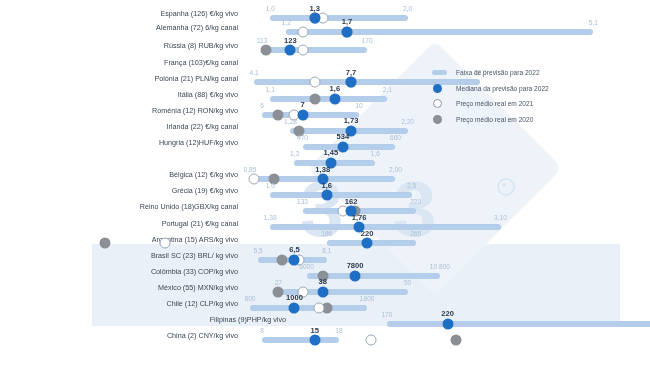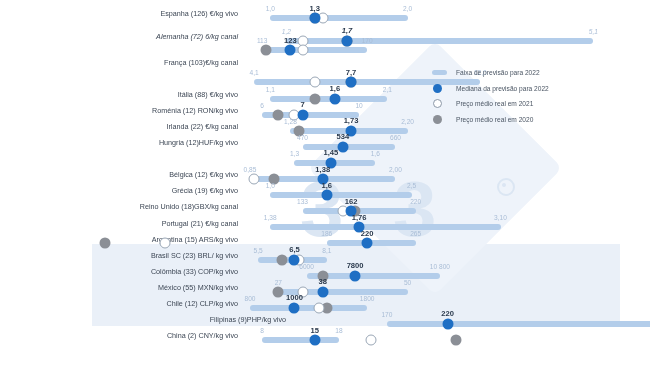--- a/index.html
+++ b/index.html
@@ -92,47 +92,49 @@
         <div class="plot">
           <div class="range-bar" style="left: 24.24px; width: 137.36px;"></div>
           <div class="vlab" style="left: 24.24px;">1,0</div>
           <div class="vlab" style="left: 161.6px;">2,0</div>
           <div class="vlab median" style="left: 68.68px;">1,3</div>
           <div class="pt pt-2020" style="left: 68.68px;"></div>
           <div class="pt pt-2021" style="left: 76.76px;"></div>
           <div class="pt pt-median" style="left: 68.68px;"></div>
         </div>
       </div>
-      <div class="row" style="top: 25px; font-style: italic;">
+      <div class="row" style="top: 16px;">
         <div class="row-label">Alemanha (72) 6/kg canal</div>
         <div class="plot">
           <div class="range-bar" style="left: 40.4px; width: 307.04px;"></div>
           <div class="vlab" style="left: 40.4px;">1,2</div>
           <div class="vlab" style="left: 347.44px;">5,1</div>
           <div class="vlab median" style="left: 101px;">1,7</div>
           <div class="pt pt-2020" style="left: 101px;"></div>
           <div class="pt pt-2021" style="left: 56.56px;"></div>
           <div class="pt pt-median" style="left: 101px;"></div>
         </div>
       </div>
       <div class="row" style="top: 34.7px;">
+        <div class="row-label">Rússia (8) RUB/kg vivo</div>
         <div class="plot">
           <div class="range-bar" style="left: 16.16px; width: 105.04px;"></div>
           <div class="vlab" style="left: 16.16px;">113</div>
           <div class="vlab" style="left: 121.2px;">170</div>
           <div class="vlab median" style="left: 44.44px;">123</div>
           <div class="pt pt-2020" style="left: 20.2px;"></div>
           <div class="pt pt-2021" style="left: 56.56px;"></div>
           <div class="pt pt-median" style="left: 44.44px;"></div>
         </div>
       </div>
       <div class="row" style="top: 50.8px;">
         <div class="row-label">França (103)€/kg canal</div>
       </div>
       <div class="row" style="top: 66.9px;">
+        <div class="row-label">Polónia (21) PLN/kg canal</div>
         <div class="plot">
           <div class="range-bar" style="left: 8.08px; width: 226.24px;"></div>
           <div class="vlab" style="left: 8.08px;">4,1</div>
           <div class="vlab" style="left: 234.32px;">12,0</div>
           <div class="vlab median" style="left: 105.04px;">7,7</div>
           <div class="pt pt-2020" style="left: 105.04px;"></div>
           <div class="pt pt-2021" style="left: 68.68px;"></div>
           <div class="pt pt-median" style="left: 105.04px;"></div>
         </div>
       </div>

